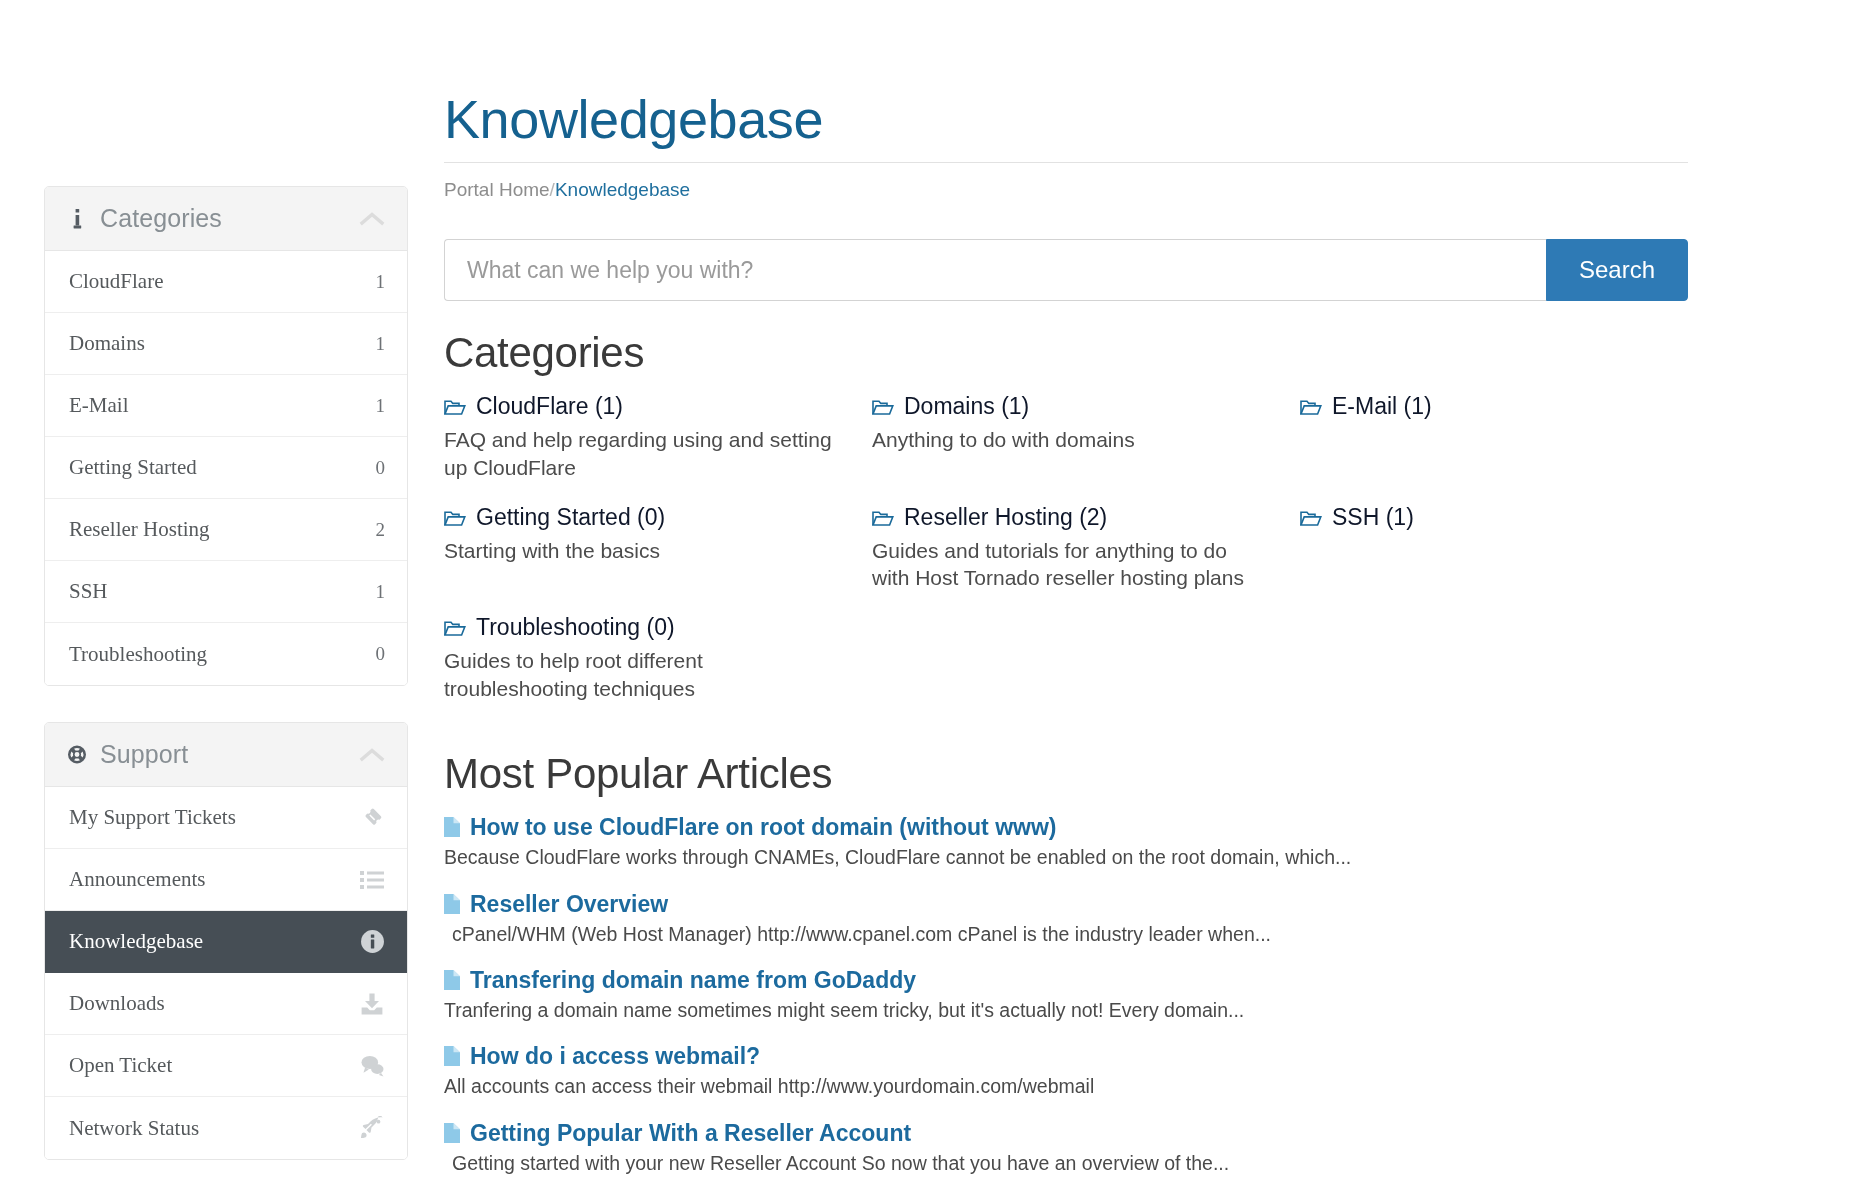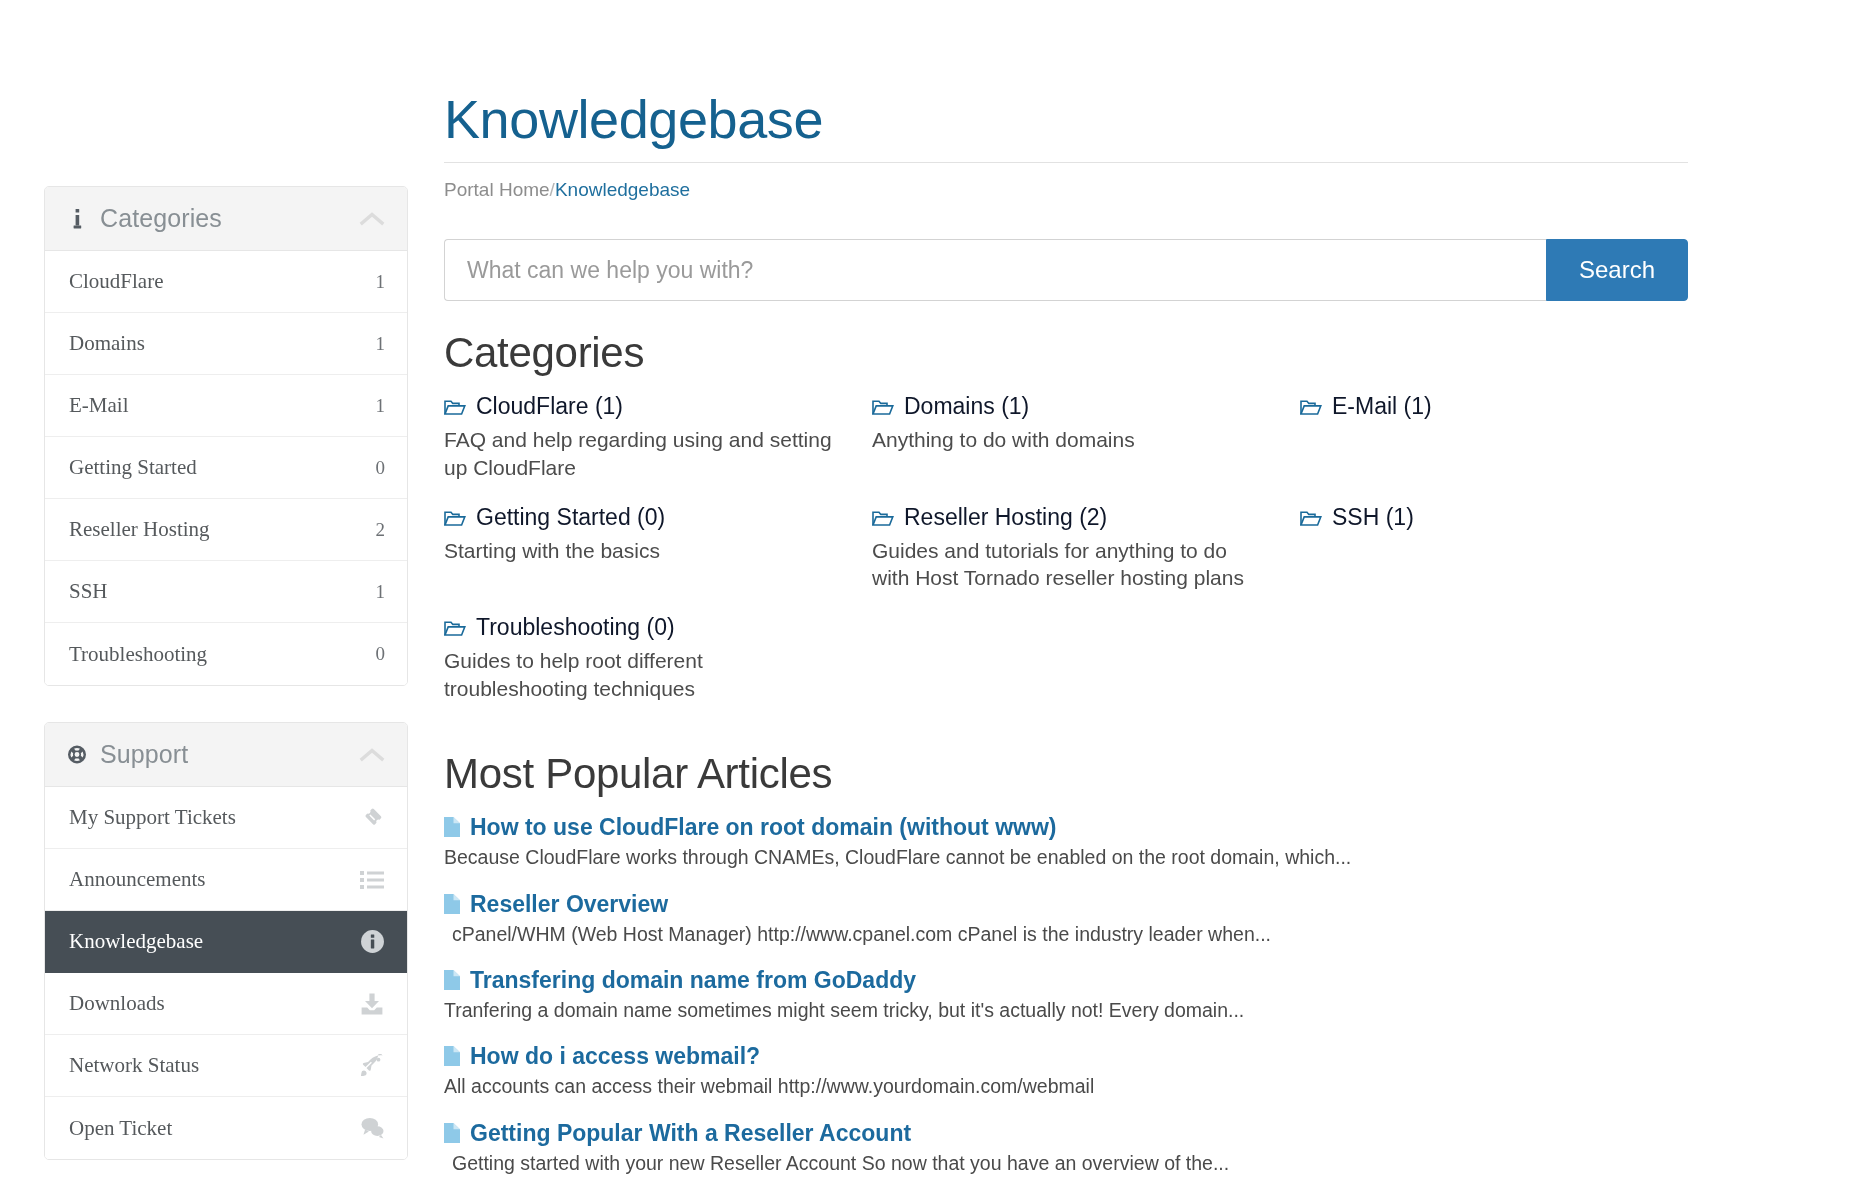--- a/index.html
+++ b/index.html
@@ -335,41 +335,41 @@
           <span>Downloads</span>
           <span class="row-icon">
             <svg width="24" height="24" viewBox="0 0 24 24" fill="currentColor">
               <path d="M9.4 1.6h5.2v7.3h4.4L12 16.2 5 8.9h4.4z"></path>
               <path d="M1.6 15.6h5.6l2.6 2.7h4.4l2.6-2.7h5.6v6.8H1.6z"></path>
             </svg>
           </span>
         </div>
 
         <div class="list-item">
-          <span>Network Status</span>
-          <span class="row-icon">
-            <svg width="24" height="24" viewBox="0 0 24 24" fill="currentColor">
-              <path d="M22.6 1.4c-4.5-.6-9 1-12.1 4.2L8 8.1l-4.3.8a1.1 1.1 0 0 0-.6 1.8l2.4 2.4 5.4-5.4 1 1-5.4 5.4 2.4 2.4a1.1 1.1 0 0 0 1.8-.6l.8-4.3 2.5-2.5c3.2-3.1 4.8-7.6 4.6-12zm-4.1 6.2a1.9 1.9 0 1 1 0-3.8 1.9 1.9 0 0 1 0 3.8z"></path>
-              <path d="M2.2 17c-.9.9-1.2 5.1-1.2 5.1s4.2-.3 5.1-1.2a2.8 2.8 0 0 0-3.9-3.9z"></path>
-            </svg>
-          </span>
-        </div>
-
-        <div class="list-item">
           <span>Open Ticket</span>
           <span class="row-icon">
             <svg width="25" height="24" viewBox="0 0 24 24" fill="currentColor">
               <ellipse cx="9.3" cy="8.4" rx="8.3" ry="6.5"></ellipse>
               <path d="M4.6 13.4 3 18.8l5.4-3.2z"></path>
               <ellipse cx="16.8" cy="15.1" rx="6.2" ry="4.9"></ellipse>
               <path d="M20.4 18.8 23 22.6l-4.5-1.6z"></path>
             </svg>
           </span>
         </div>
 
+        <div class="list-item">
+          <span>Network Status</span>
+          <span class="row-icon">
+            <svg width="24" height="24" viewBox="0 0 24 24" fill="currentColor">
+              <path d="M22.6 1.4c-4.5-.6-9 1-12.1 4.2L8 8.1l-4.3.8a1.1 1.1 0 0 0-.6 1.8l2.4 2.4 5.4-5.4 1 1-5.4 5.4 2.4 2.4a1.1 1.1 0 0 0 1.8-.6l.8-4.3 2.5-2.5c3.2-3.1 4.8-7.6 4.6-12zm-4.1 6.2a1.9 1.9 0 1 1 0-3.8 1.9 1.9 0 0 1 0 3.8z"></path>
+              <path d="M2.2 17c-.9.9-1.2 5.1-1.2 5.1s4.2-.3 5.1-1.2a2.8 2.8 0 0 0-3.9-3.9z"></path>
+            </svg>
+          </span>
+        </div>
+
       </div>
     </div>
   </aside>
 
   <main class="main">
 
     <h1 class="page-title">Knowledgebase</h1>
 
     <nav class="breadcrumb">
       <a href="#">Portal Home</a>

